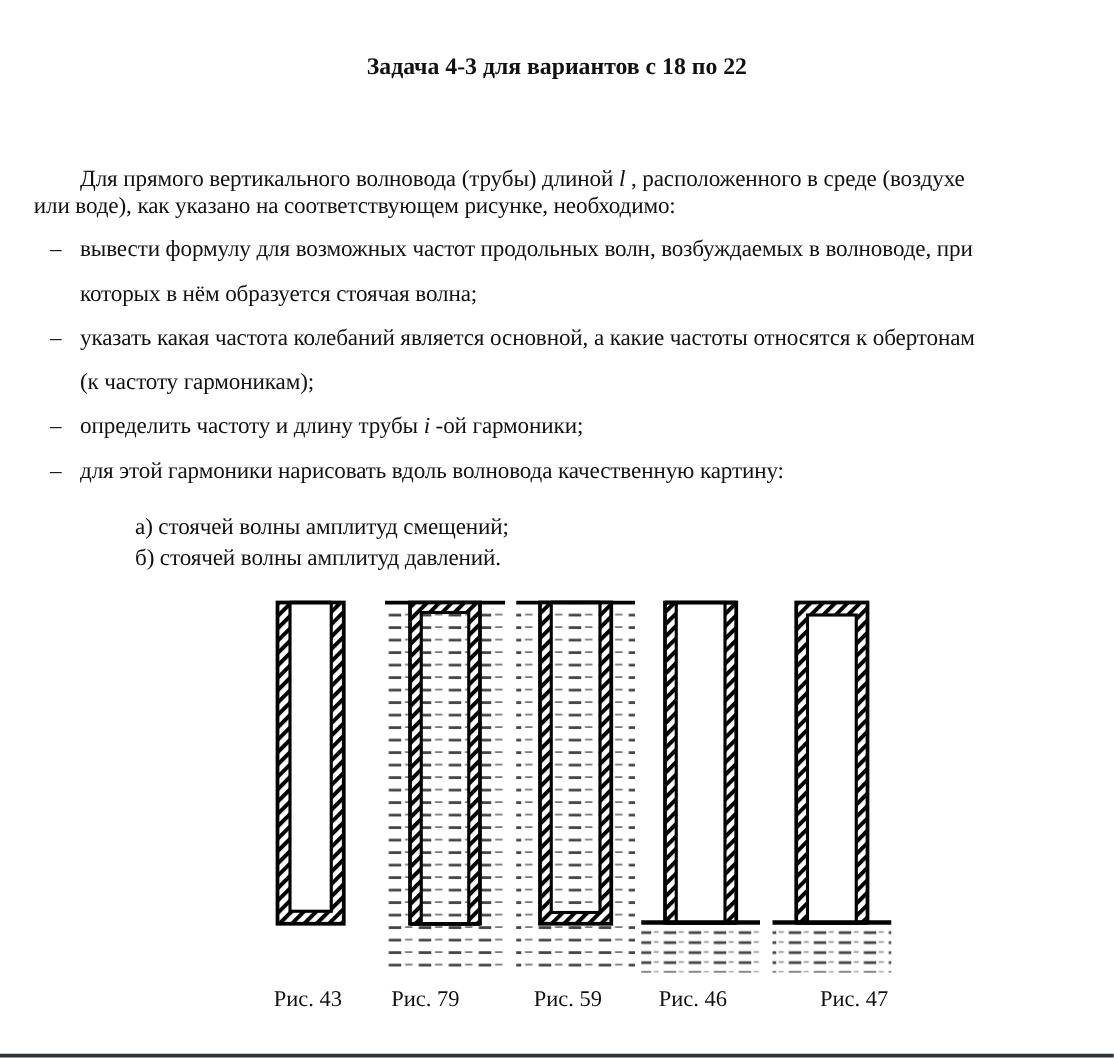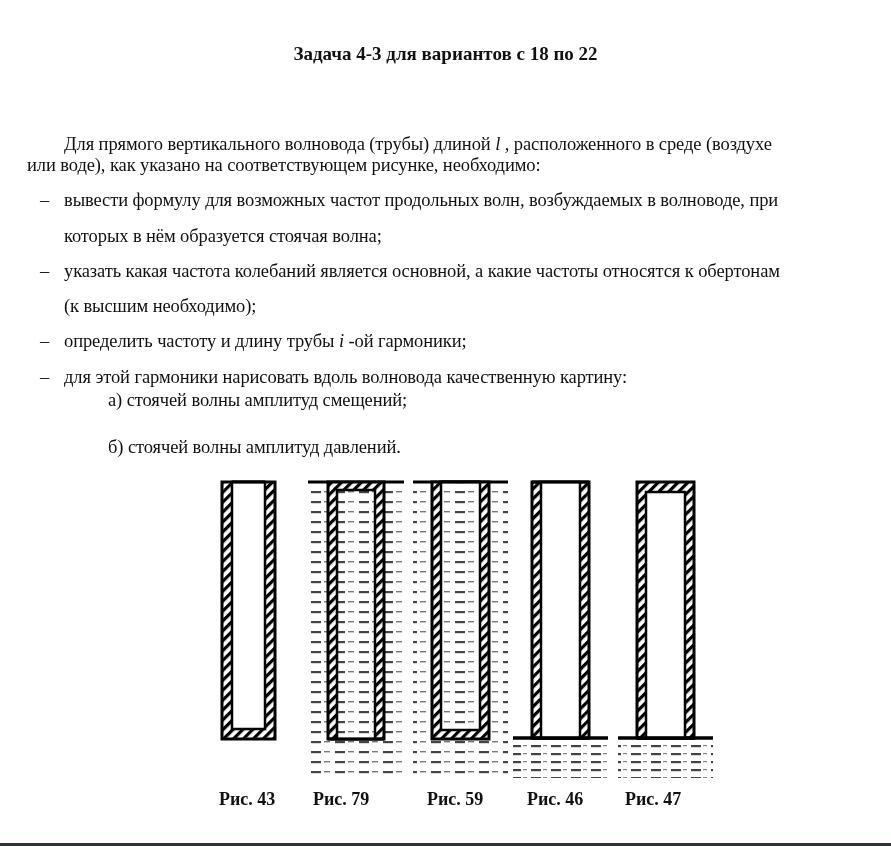--- a/index.html
+++ b/index.html
@@ -8,52 +8,52 @@
       font-family: "Liberation Serif", "DejaVu Serif", serif; color: #111111;
     }
     .title {
       position: absolute; top: 43px; left: 0; width: 891px; text-align: center;
       font-weight: bold; font-size: 19px;
     }
     .para { position: absolute; font-size: 18.5px; white-space: nowrap; letter-spacing: -0.1px; }
     .dash { position: absolute; left: 40px; font-size: 18.5px; }
     .it { font-style: italic; }
     .figs { position: absolute; left: 0; top: 470px; }
-    .caption { position: absolute; top: 789px; font-size: 18px; white-space: nowrap; font-weight: bold; }
+    .caption { position: absolute; top: 789px; font-size: 18px; white-space: nowrap; }
     .bottom-bar { position: absolute; left: 0; bottom: 0; width: 891px; height: 3px; background: #2d3438; }
   </style>
 </head>
 <body>
 
 <div>
 
   <div class="title">Задача 4-3 для вариантов с 18 по 22</div>
 
   <div class="para" style="left:64px; top:120px;margin-top:14px;">
     <span>Для прямого вертикального волновода (трубы) длиной </span><span class="it">l</span><span> , расположенного в среде (воздухе</span>
   </div>
   <div class="para" style="left:27px; top:155px;">или воде), как указано на соответствующем рисунке, необходимо:</div>
 
   <div class="dash" style="top:190px; left:40px;">–</div>
   <div class="para" style="left:64px; top:190px;">вывести формулу для возможных частот продольных волн, возбуждаемых в волноводе, при</div>
   <div class="para" style="left:64px; top:226px;">которых в нём образуется стоячая волна;</div>
 
   <div class="dash" style="top:261px;">–</div>
   <div class="para" style="left:64px; top:261px;">указать какая частота колебаний является основной, а какие частоты относятся к обертонам</div>
-  <div class="para" style="left:64px; top:296px;">(к высшим необходимо);</div>
+  <div class="para" style="left:64px; top:296px;">(к частоту гармоникам);</div>
 
   <div class="dash" style="top:331px;">–</div>
   <div class="para" style="left:64px; top:331px;">
     <span>определить частоту и длину трубы </span><span class="it">i</span><span> -ой гармоники;</span>
   </div>
 
   <div class="dash" style="top:367px;">–</div>
   <div class="para" style="left:64px; top:367px;">для этой гармоники нарисовать вдоль волновода качественную картину:</div>
 
-  <div class="para" style="left:108px; top:390px;text-align:right;">а) стоячей волны амплитуд смещений;</div>
+  <div class="para" style="left:108px; top:412px;text-align:right;">а) стоячей волны амплитуд смещений;</div>
   <div class="para" style="left:108px; top:437px;">б) стоячей волны амплитуд давлений.</div>
 
   <svg class="figs" width="891" height="320" viewBox="0 470 891 320">
     <defs>
       <pattern id="hatch" patternUnits="userSpaceOnUse" width="7" height="7" patternTransform="rotate(45)">
         <rect width="7" height="7" fill="#ffffff"></rect>
         <rect x="0" y="0" width="3.2" height="7" fill="#000000"></rect>
       </pattern>
       <pattern id="water" patternUnits="userSpaceOnUse" x="309" y="487" width="24" height="10">
         <rect width="24" height="10" fill="#ffffff"></rect>
@@ -104,16 +104,16 @@
       <rect x="637" y="482" width="57" height="256" fill="url(#hatch)" stroke="#000" stroke-width="3"></rect>
       <rect x="646" y="492" width="39" height="246" fill="#ffffff" stroke="#000" stroke-width="2.5"></rect>
       <line x1="637" y1="738" x2="694" y2="738" stroke="#000" stroke-width="3.5"></line>
     </g>
   </svg>
 
   <div class="caption" style="left:219px;">Рис. 43</div>
   <div class="caption" style="left:313px;">Рис. 79</div>
   <div class="caption" style="left:427px;">Рис. 59</div>
   <div class="caption" style="left:527px;">Рис. 46</div>
-  <div class="caption" style="left:625px;">Рис. 47</div>
+  <div class="caption" style="left:656px;">Рис. 47</div>
 
   <div class="bottom-bar"></div>
 </div>
 
 </body></html>

